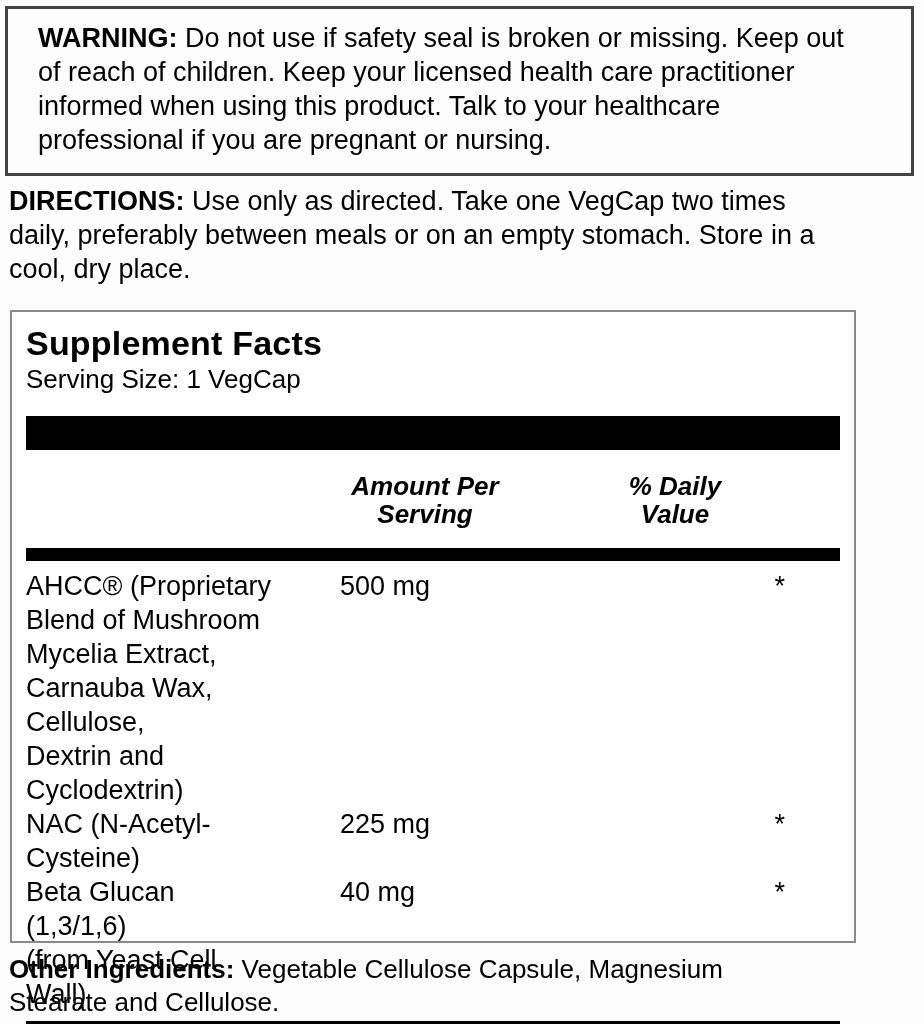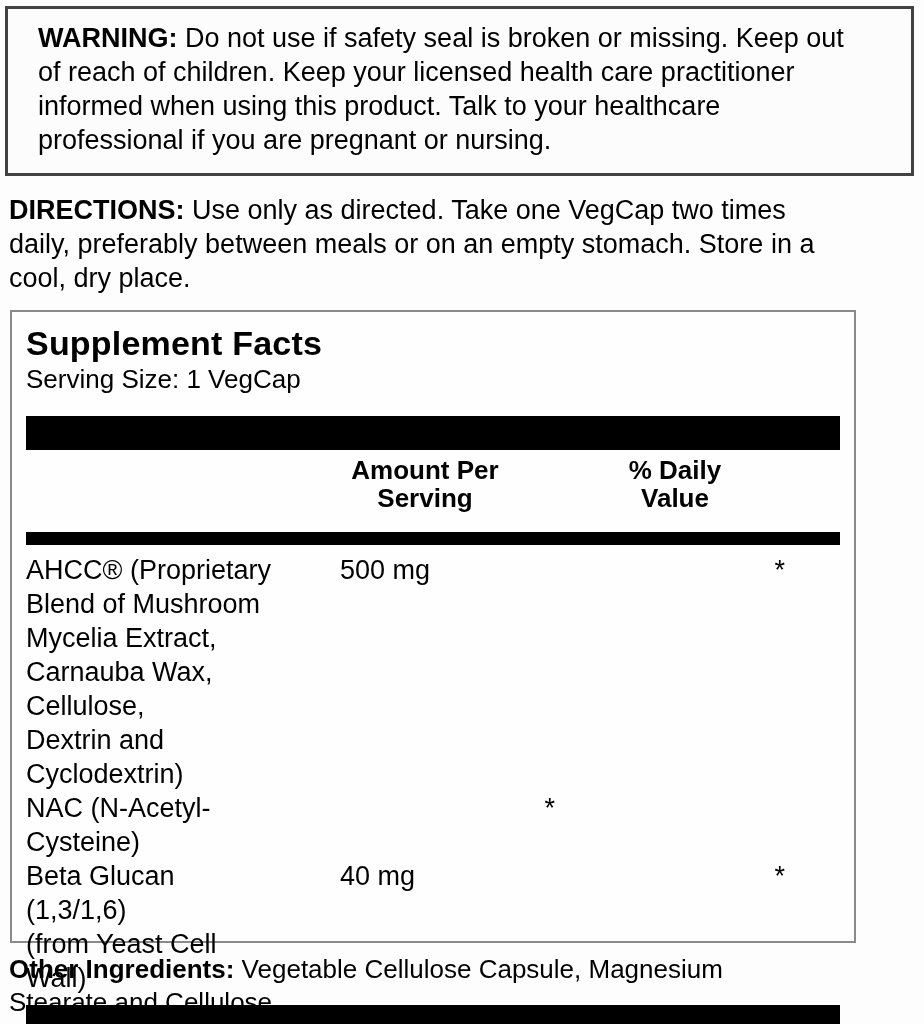--- a/index.html
+++ b/index.html
@@ -28,21 +28,21 @@
     background: #fcfcfc;
     padding: 12px 14px 16px 30px;
     font-size: 27px;
     line-height: 34px;
   }
   .lead-label { font-weight: bold; }
 
   
   .directions {
     position: absolute;
-    left: 9px; top: 193px;
+    left: 9px; top: 184px;
     width: 905px;
     font-size: 27px;
     line-height: 34px;
   }
 
   
   .facts-box {
     position: absolute;
     left: 10px; top: 310px;
     width: 846px; height: 633px;
@@ -66,21 +66,21 @@
     width: 100%;
   }
   .bar-thick-top { height: 34px; margin-top: 20px; }
   .bar-mid       { height: 13px; margin-top: 20px; }
   .bar-thick-bot { height: 27px; margin-top: 10px; }
 
   .sf-grid {
     display: grid;
     grid-template-columns: 1fr 330px 230px;
   }
-  .sf-header { margin-top: 6px; }
+  .sf-header { margin-top: 22px; font-style: italic; }
   .sf-header .col-head {
     font-weight: bold;
     font-size: 26px;
     line-height: 28px;
     text-align: center;
   }
   .sf-header .col-amount { padding-right: 40px; }
   .sf-header .col-dv     { padding-right: 100px; }
 
   .sf-rows { margin-top: 8px; }
@@ -144,20 +144,21 @@
         <div class="sf-name" data-bind-lines="supplement_facts.rows.0.name_lines">AHCC® (Proprietary
 Blend of Mushroom
 Mycelia Extract,
 Carnauba Wax, Cellulose,
 Dextrin and Cyclodextrin)</div>
         <div class="sf-amt" data-bind="supplement_facts.rows.0.amount">500 mg</div>
         <div class="sf-dv" data-bind="supplement_facts.rows.0.daily_value">*</div>
       </div>
       <div class="sf-grid sf-row">
         <div class="sf-name" data-bind-lines="supplement_facts.rows.1.name_lines">NAC (N-Acetyl-Cysteine)</div>
+        <div class="sf-amt" data-bind="supplement_facts.rows.1.amount">225 mg</div>
         <div class="sf-dv" data-bind="supplement_facts.rows.1.daily_value">*</div>
       </div>
       <div class="sf-grid sf-row">
         <div class="sf-name" data-bind-lines="supplement_facts.rows.2.name_lines">Beta Glucan (1,3/1,6)
 (from Yeast Cell Wall)</div>
         <div class="sf-amt" data-bind="supplement_facts.rows.2.amount">40 mg</div>
         <div class="sf-dv" data-bind="supplement_facts.rows.2.daily_value">*</div>
       </div>
     </div>
 

